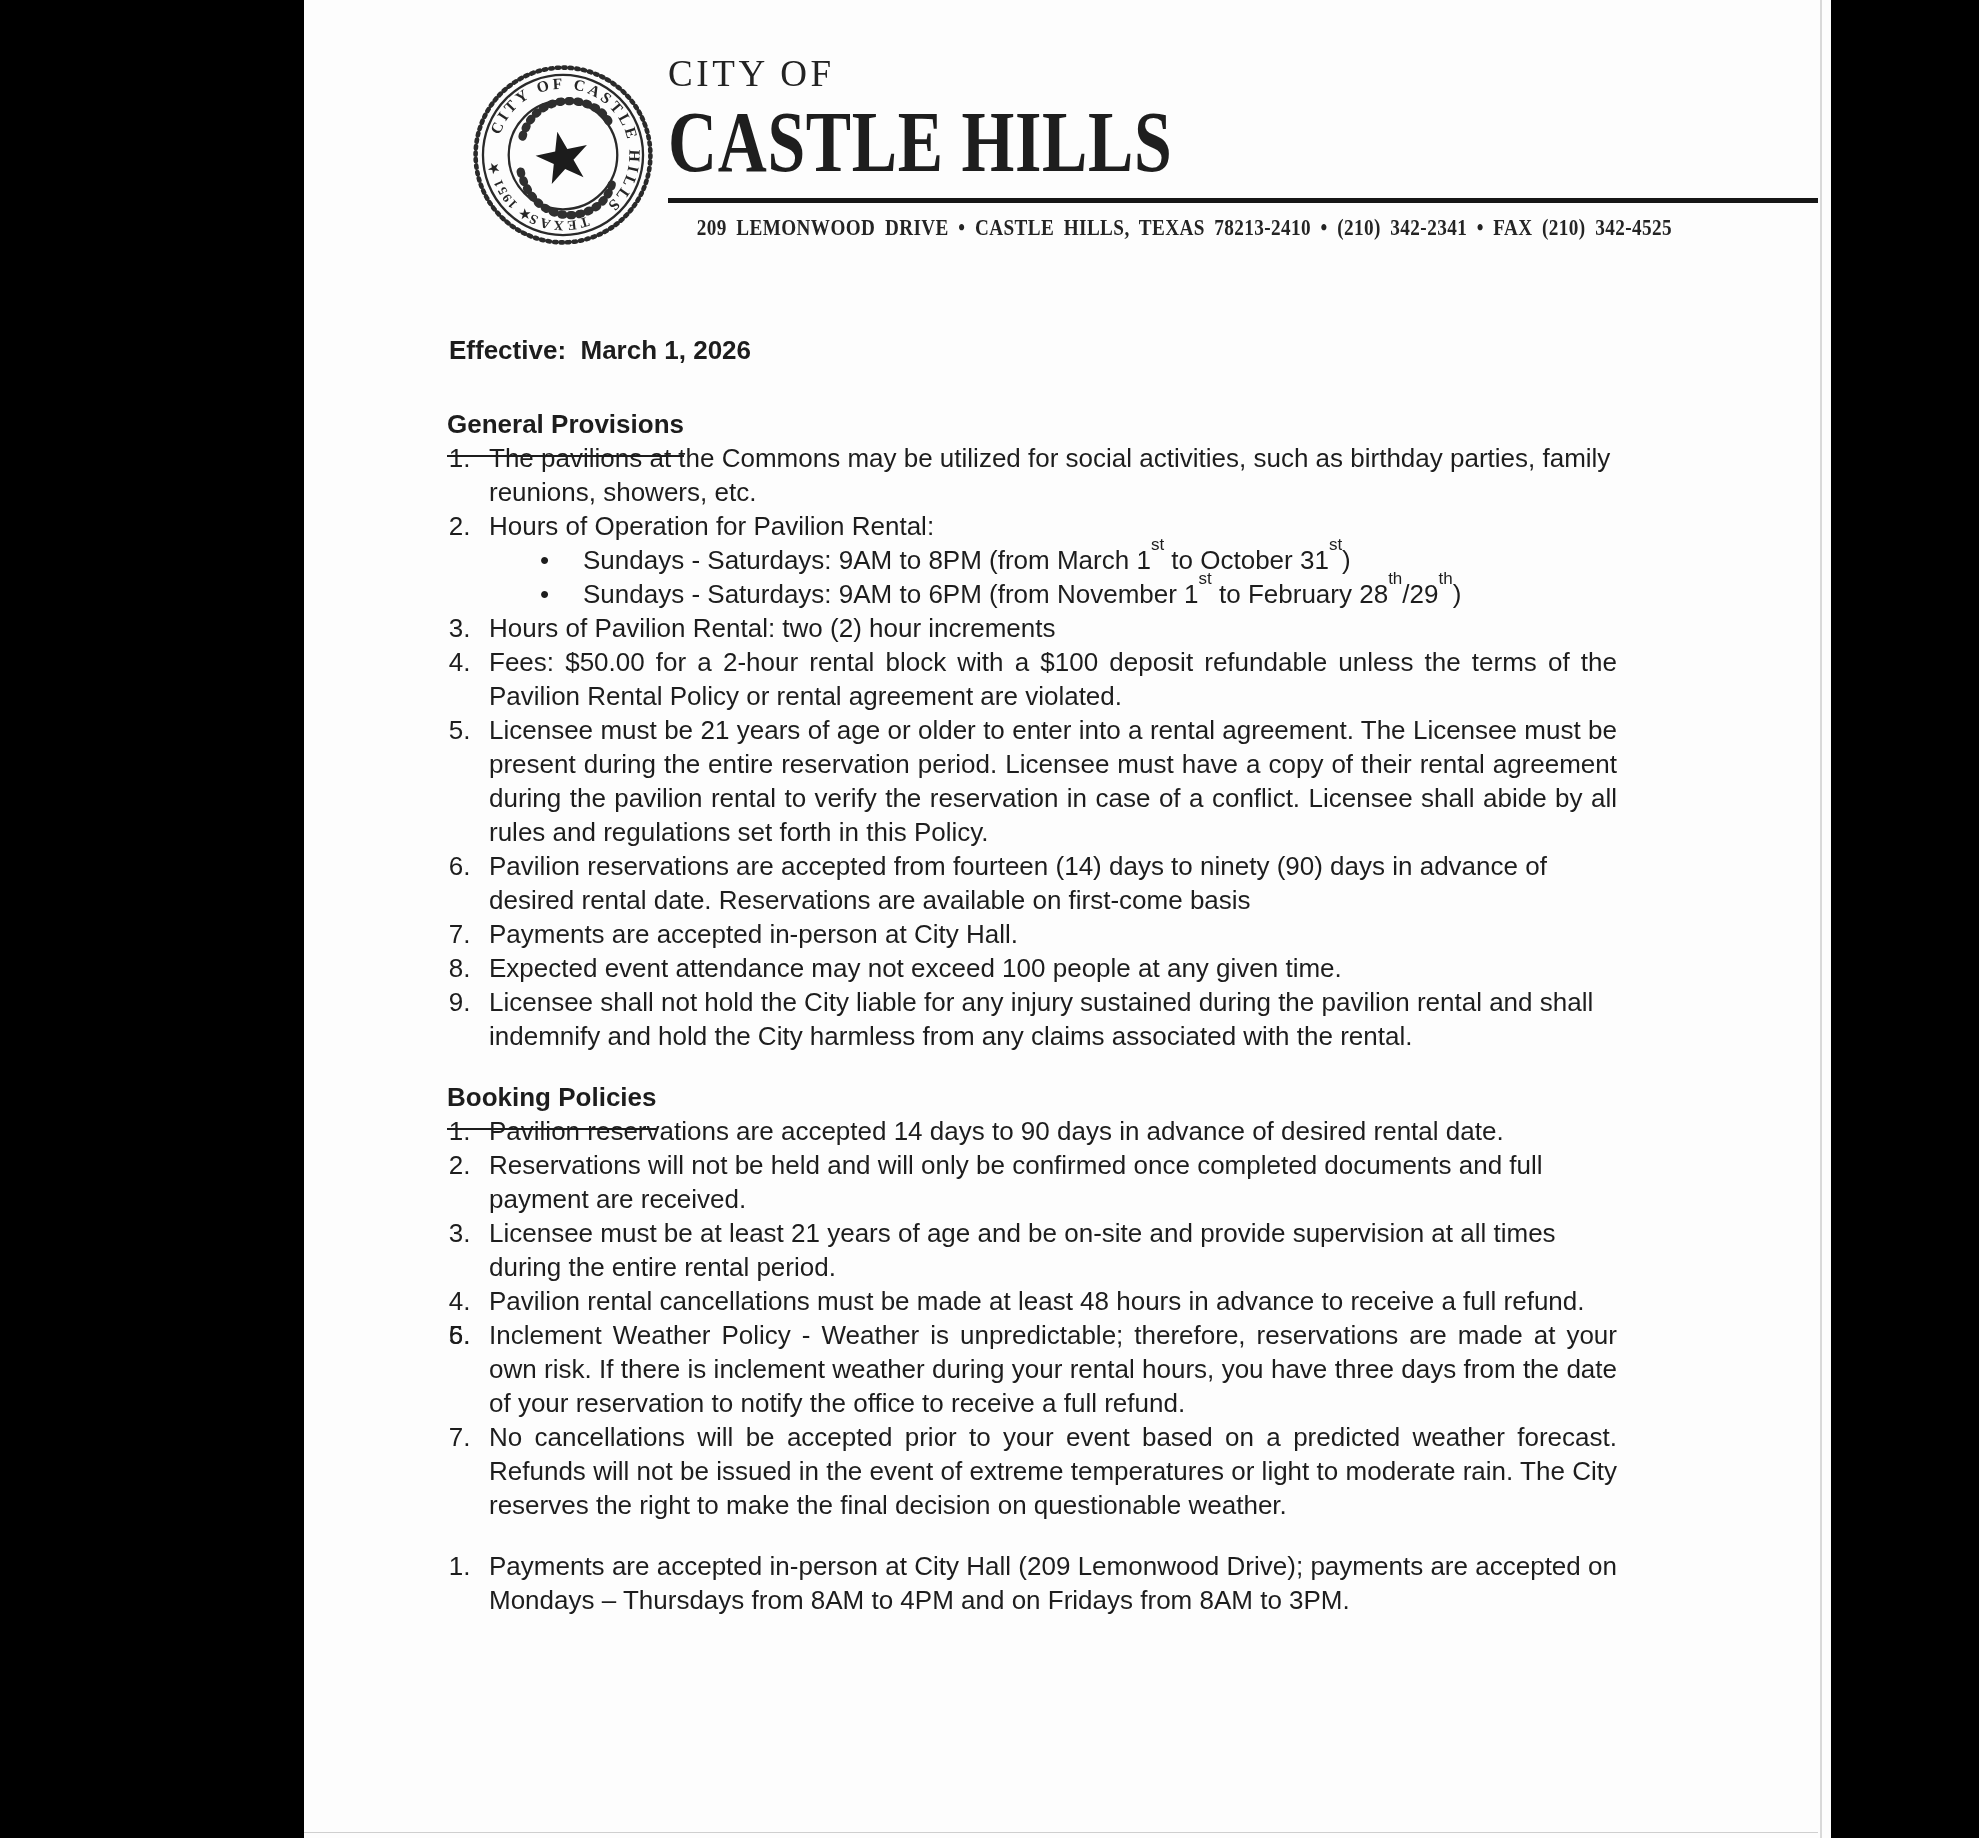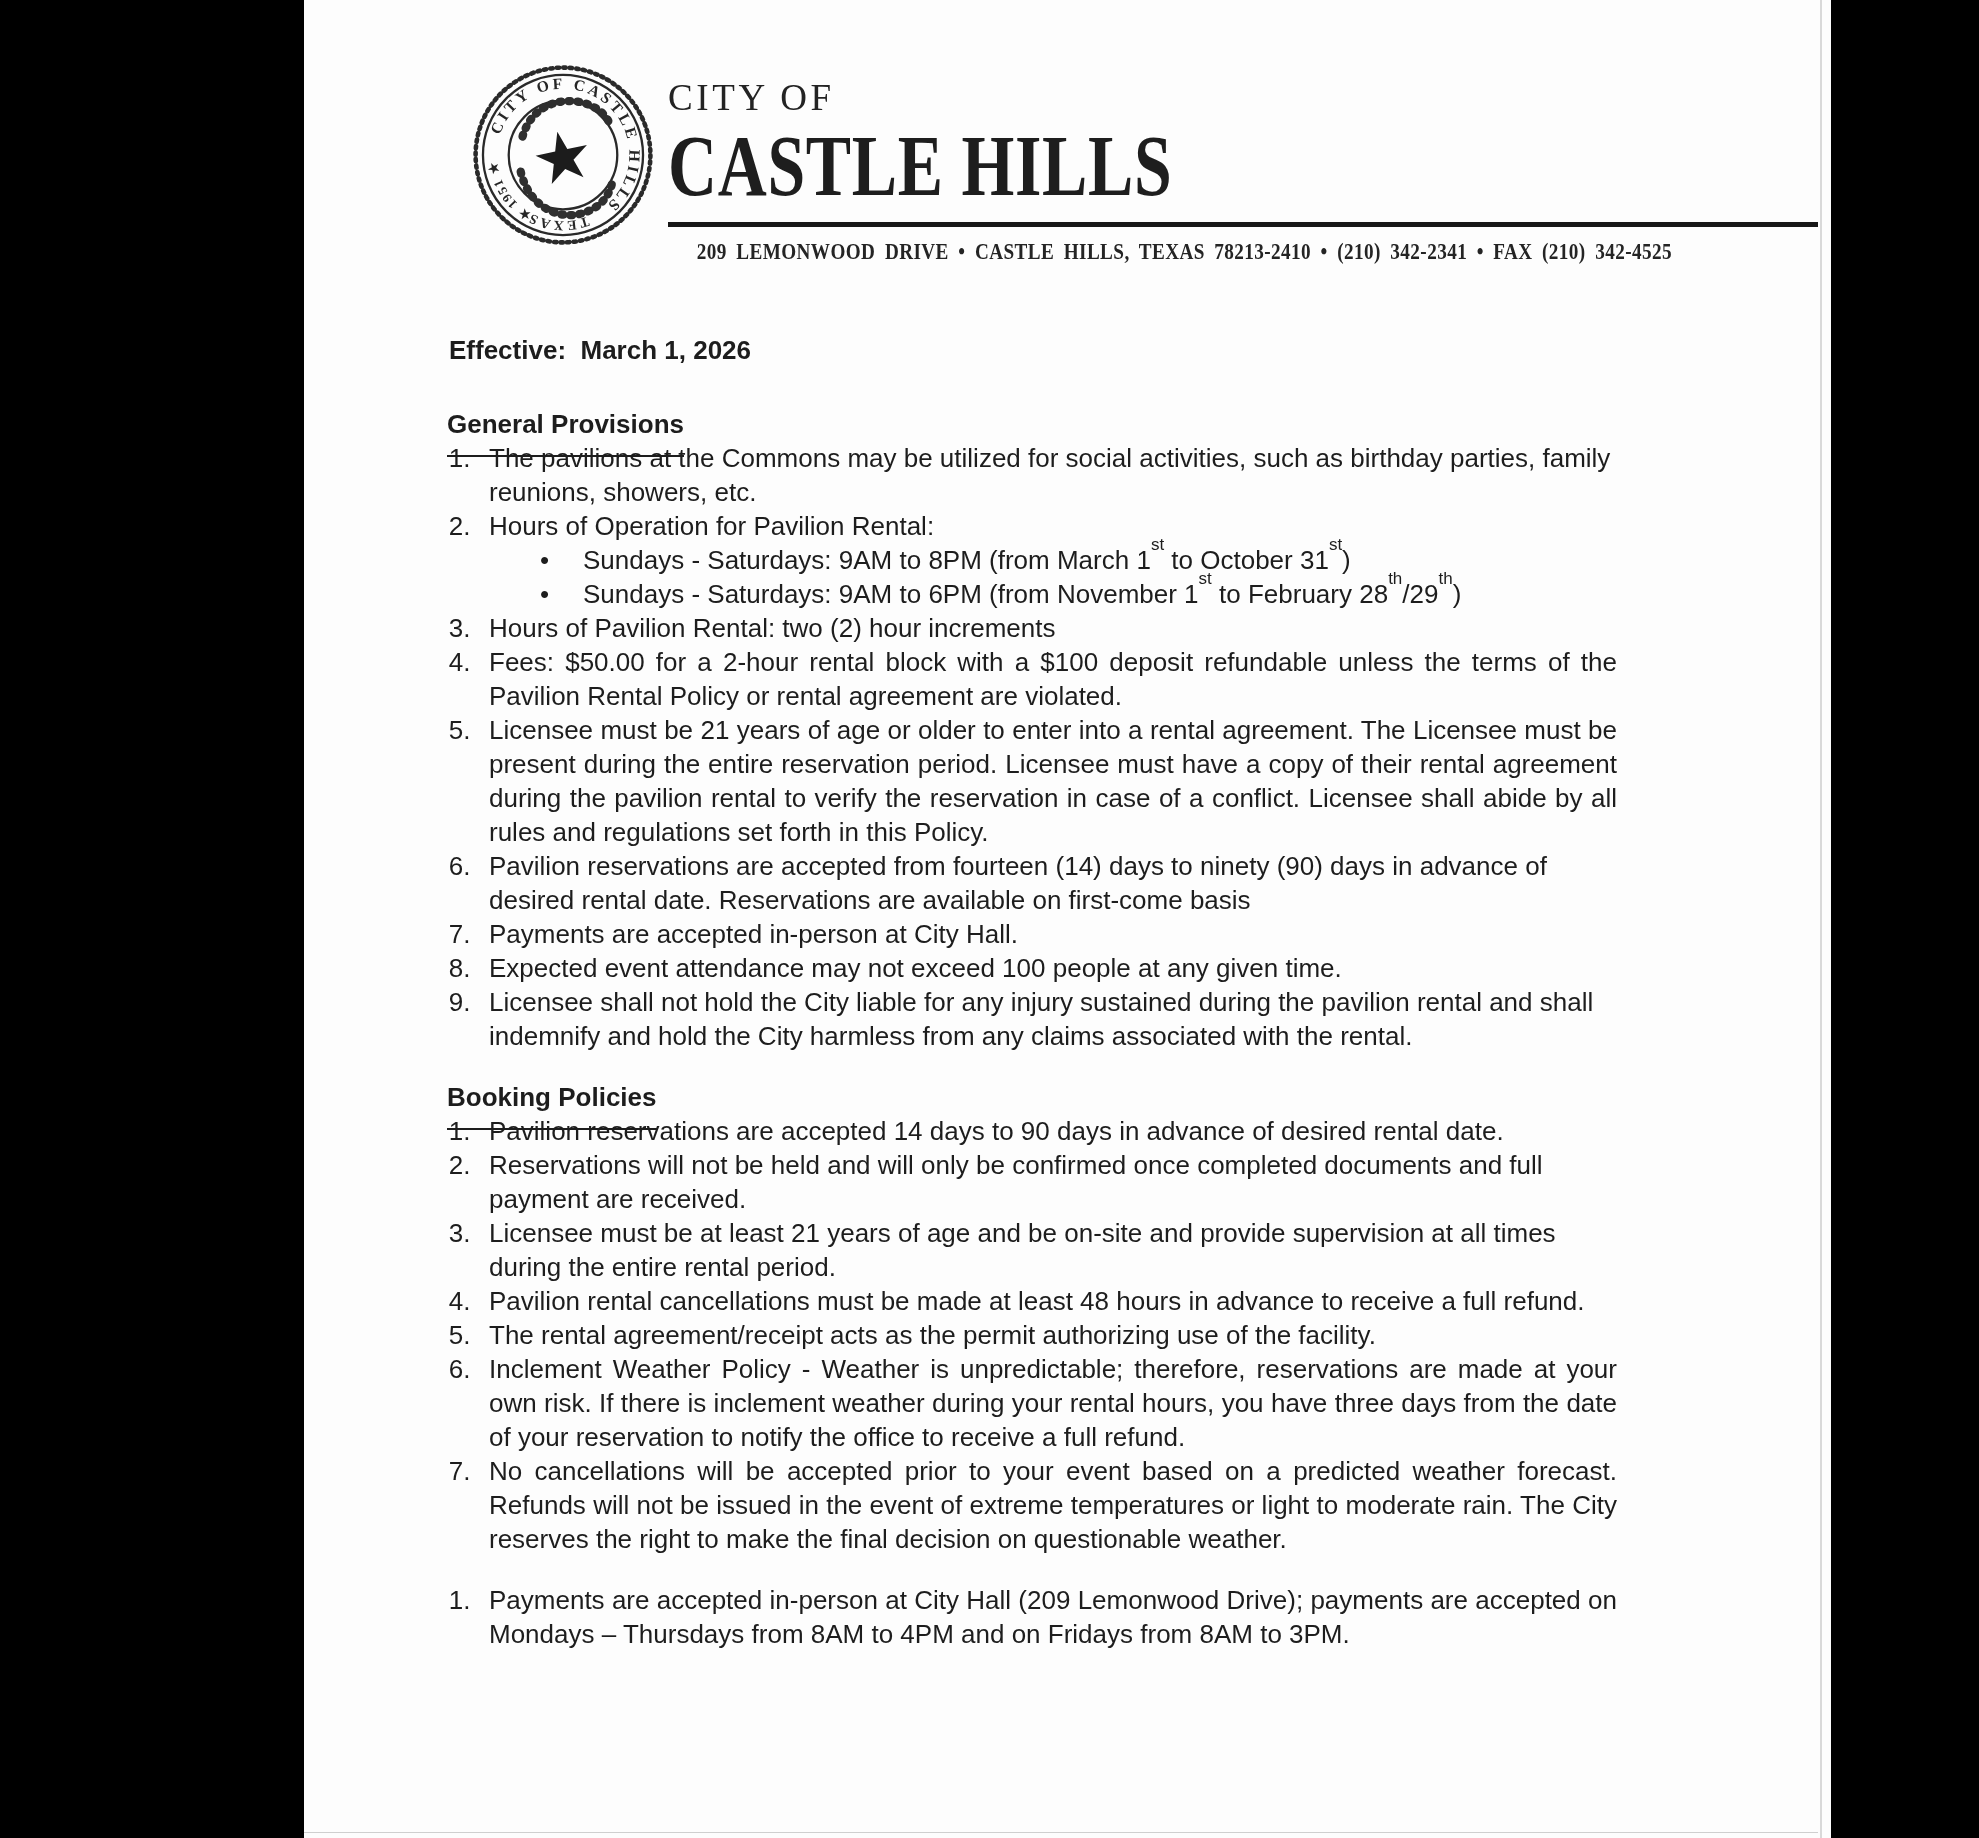--- a/index.html
+++ b/index.html
@@ -13,21 +13,21 @@
           background:#fdfdfd; overflow:hidden; }
   .edge-line { position:absolute; top:0; bottom:0; left:1516px; width:1.8px;
                background:#c9c9c9; opacity:.7; }
   .bottom-line { position:absolute; left:0; right:12.6px; bottom:6.3px; height:0.9px;
                background:#cfcfcf; }
 
   
   .letterhead { position:relative; height:275px; }
   .seal { position:absolute; left:167px; top:63px; width:184px; height:184px; }
   .seal text { font-family:"Liberation Serif", serif; font-weight:bold; fill:#262626; }
-  .head-text { position:absolute; left:364px; top:54px; width:1159px;margin-top:24px; }
+  .head-text { position:absolute; left:364px; top:54px; width:1159px; }
   .city-of { font-family:"Liberation Serif", serif; font-size:37px; letter-spacing:3.6px;
              color:#232323; line-height:1.1; }
   .castle-hills { font-family:"Liberation Serif", serif; font-weight:bold; font-size:87px;
              line-height:1.0; color:#1e1e1e; transform:scaleX(0.78); transform-origin:left center;
              white-space:nowrap; margin-top:3.6px; letter-spacing:0.9px; }
   .rule { height:5.4px; background:#171717; margin-top:12.6px; width:1150px; }
   .address { margin-top:10.8px; font-family:"Liberation Serif", serif; font-weight:bold;
              font-size:24px; color:#242424; transform:scaleX(0.80); transform-origin:left center;
              white-space:nowrap; padding-left:36px; word-spacing:5.4px; letter-spacing:0.5px; }
 
@@ -175,21 +175,20 @@
         <div class="item">
           <span class="num">3.</span>
           <span class="txt">Licensee must be at least 21 years of age and be on-site and provide supervision at all times during the entire rental period.</span>
         </div>
         <div class="item justify">
           <span class="num">4.</span>
           <span class="txt">Pavilion rental cancellations must be made at least 48 hours in advance to receive a full refund.</span>
         </div>
         <div class="item">
           <span class="num">5.</span>
-          <span class="txt">The rental agreement/receipt acts as the permit authorizing use of the facility.</span>
         </div>
         <div class="item justify">
           <span class="num">6.</span>
           <span class="txt">Inclement Weather Policy - Weather is unpredictable; therefore, reservations are made at your own risk. If there is inclement weather during your rental hours, you have three days from the date of your reservation to notify the office to receive a full refund.</span>
         </div>
         <div class="item justify">
           <span class="num">7.</span>
           <span class="txt">No cancellations will be accepted prior to your event based on a predicted weather forecast. Refunds will not be issued in the event of extreme temperatures or light to moderate rain. The City reserves the right to make the final decision on questionable weather.</span>
         </div>
       </div>

